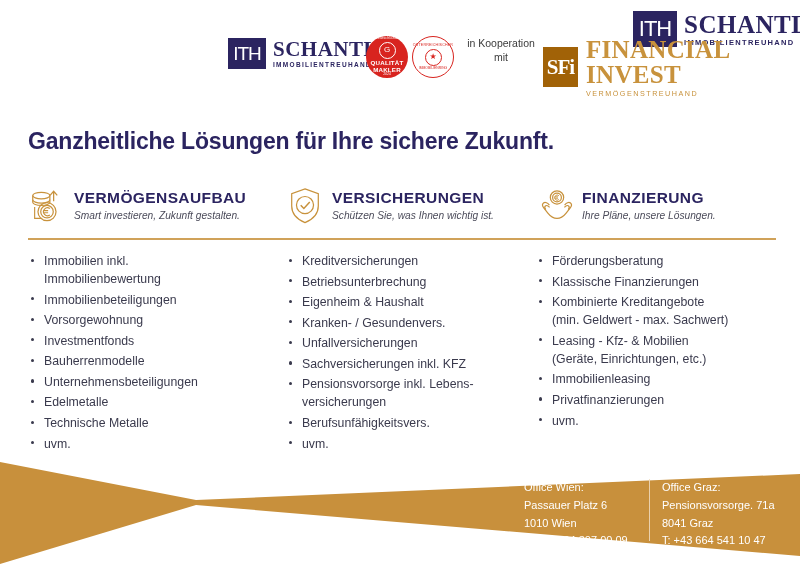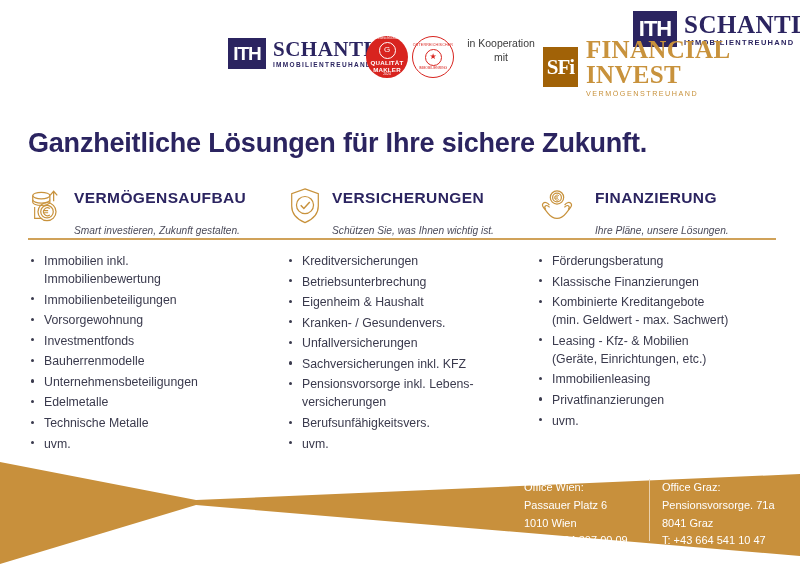--- a/index.html
+++ b/index.html
@@ -14,21 +14,21 @@
 
   
   .header { position:absolute; left:0; top:0; width:800px; height:100px; }
 
   .logo-ith-right { position:absolute; left:633px; top:11px; display:flex; align-items:center; }
   .logo-ith-left  { position:absolute; left:228px; top:38px; display:flex; align-items:center; }
 
   .ith-mark {
     background:#2b2460;
     color:#ffffff;
-    font-weight:bold;
+    font-weight:normal;
     display:flex; align-items:center; justify-content:center;
     letter-spacing:-1px;
     font-family:"Liberation Sans", sans-serif;
   }
   .ith-mark.big  { width:44px; height:36px; font-size:22px; }
   .ith-mark.small{ width:38px; height:31px; font-size:19px; }
 
   .ith-words { margin-left:7px; line-height:1; }
   .ith-name { color:#2b2460; font-weight:bold; font-family:"Liberation Serif", serif; }
   .ith-name.big { font-size:25px; letter-spacing:0.5px; }
@@ -65,35 +65,35 @@
     display:flex; align-items:center; justify-content:center; letter-spacing:-1px;
   }
   .sfi-words { margin-left:8px; line-height:1; }
   .sfi-name { color:#c8923c; font-family:"Liberation Serif", serif; font-weight:bold;
               font-size:25px; letter-spacing:0.3px; }
   .sfi-sub { color:#c8923c; font-size:7.2px; letter-spacing:1.5px; margin-top:3px; }
 
   
   .headline {
     position:absolute; left:28px; top:128px; width:750px;
-    font-size:27px; font-weight:bold; color:#2b2460; letter-spacing:-0.2px;
+    font-size:23px; font-weight:bold; color:#2b2460; letter-spacing:-0.2px;
     white-space:nowrap;
   }
 
   
   .cols-head { position:absolute; left:28px; top:186px; width:748px; display:flex; }
   .col-head { display:flex; align-items:flex-start; }
   .col-head.c1 { width:258px; }
   .col-head.c2 { width:250px; }
-  .col-head.c3 { width:240px;gap:13px; }
+  .col-head.c3 { width:240px; }
   .col-icon { width:38px; height:40px; flex:0 0 38px; margin-right:8px; }
   .col-icon svg { display:block; }
   .col-title { font-size:15.5px; font-weight:bold; color:#2b2460; letter-spacing:0.4px;
                line-height:1.05; margin-top:4px; white-space:nowrap; }
-  .col-tag { font-size:10.2px; font-style:italic; color:#4b4b5a; margin-top:19px; white-space:nowrap; }
+  .col-tag { font-size:10.2px; font-style:italic; color:#4b4b5a; margin-top:4px; white-space:nowrap; }
 
   
   .rule { position:absolute; left:28px; top:238px; width:748px; height:2px;
           background:#c8923c; opacity:.85; }
 
   
   .cols-body { position:absolute; left:28px; top:252px; width:760px; display:flex; }
   .col-list { font-size:12.3px; line-height:1.47; color:#3a3a4d; }
   .col-list.c1 { width:258px; }
   .col-list.c2 { width:250px; }

